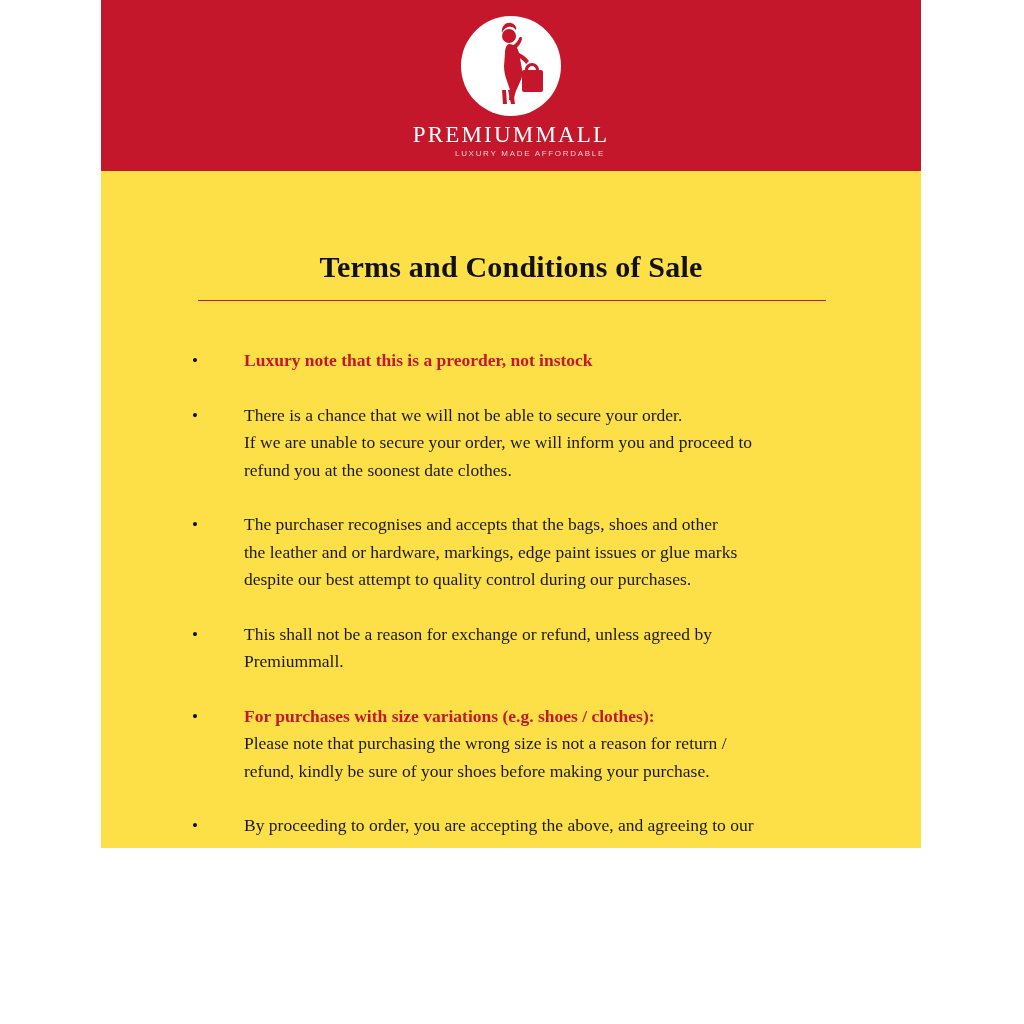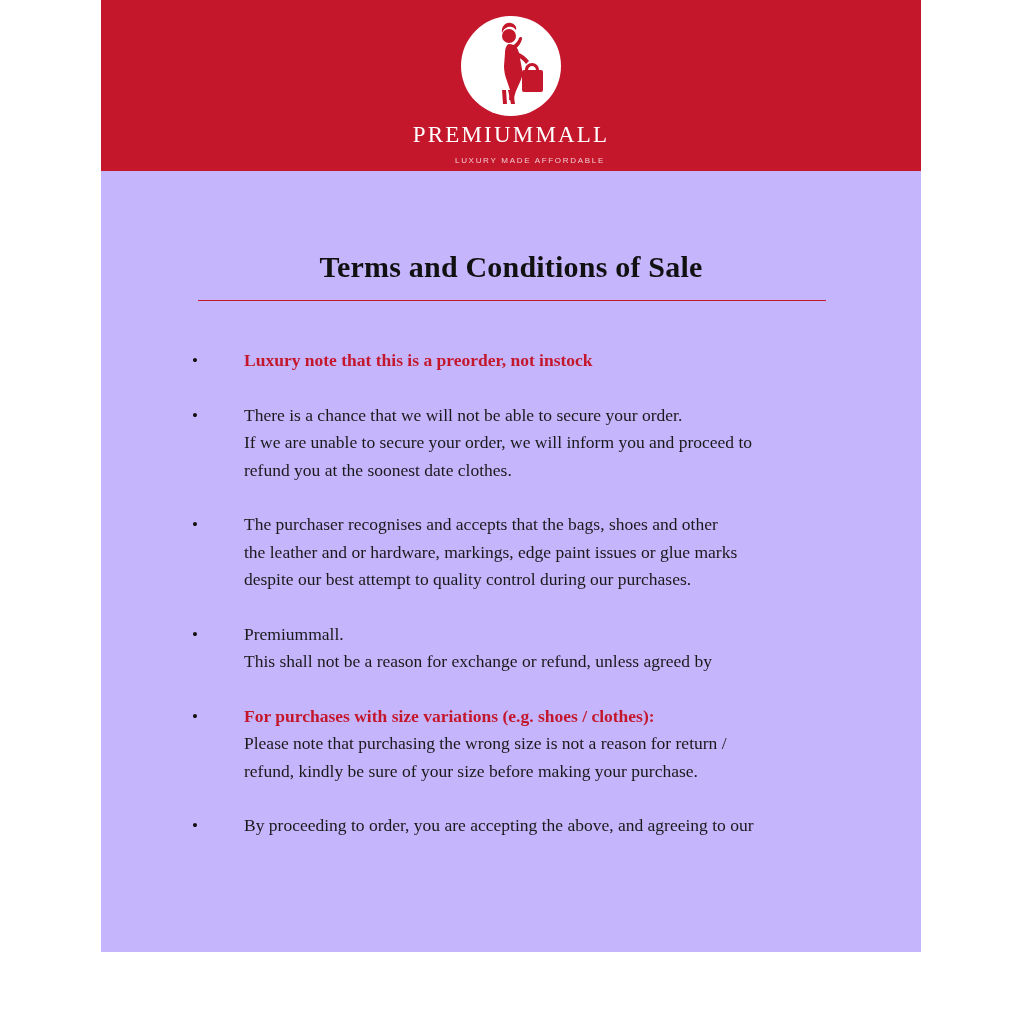--- a/index.html
+++ b/index.html
@@ -10,22 +10,22 @@
   body {
     width: 1024px;
     height: 1024px;
     font-family: "Liberation Serif", serif;
     overflow: hidden;
   }
 
   .page {
     position: relative;
     width: 1024px;
-    height: 952px;
-    background: #c4b5fd;
+    height: 848px;
+    background: #fde047;
   }
 
   
   .banner {
     position: absolute;
     left: 101px;
     top: 0;
     width: 820px;
     height: 171px;
     background: #c4172c;
@@ -59,21 +59,21 @@
     color: #ffffff;
     font-family: "Liberation Serif", serif;
     font-size: 23px;
     letter-spacing: 2.2px;
     line-height: 1;
     text-align: center;
     font-weight: 400;
   }
 
   .brand-tagline {
-    margin-top: 10px;
+    margin-top: 3px;
     color: #f1c9cf;
     font-family: "Liberation Sans", sans-serif;
     font-size: 8px;
     letter-spacing: 1.7px;
     text-align: center;
     text-transform: uppercase;
     padding-left: 38px;
   }
 
   
@@ -220,31 +220,31 @@
       <div class="bullet-body">
         <span class="line">The purchaser recognises and accepts that the bags, shoes and other</span>
         <span class="line">the leather and or hardware, markings, edge paint issues or glue marks</span>
         <span class="line">despite our best attempt to quality control during our purchases.</span>
       </div>
     </div>
 
     <div class="bullet-row">
       <div class="bullet-mark">•</div>
       <div class="bullet-body">
+        <span class="line">This shall not be a reason for exchange or refund, unless agreed by</span>
         <span class="line">Premiummall.</span>
-        <span class="line">This shall not be a reason for exchange or refund, unless agreed by</span>
       </div>
     </div>
 
     <div class="bullet-row">
       <div class="bullet-mark">•</div>
       <div class="bullet-body">
         <span class="accent-head">For purchases with size variations (e.g. shoes / clothes):</span>
         <span class="line">Please note that purchasing the wrong size is not a reason for return /</span>
-        <span class="line">refund, kindly be sure of your size before making your purchase.</span>
+        <span class="line">refund, kindly be sure of your shoes before making your purchase.</span>
       </div>
     </div>
 
     <div class="bullet-row">
       <div class="bullet-mark">•</div>
       <div class="bullet-body">
         <span class="line">By proceeding to order, you are accepting the above, and agreeing to our</span>
       </div>
     </div>
 

